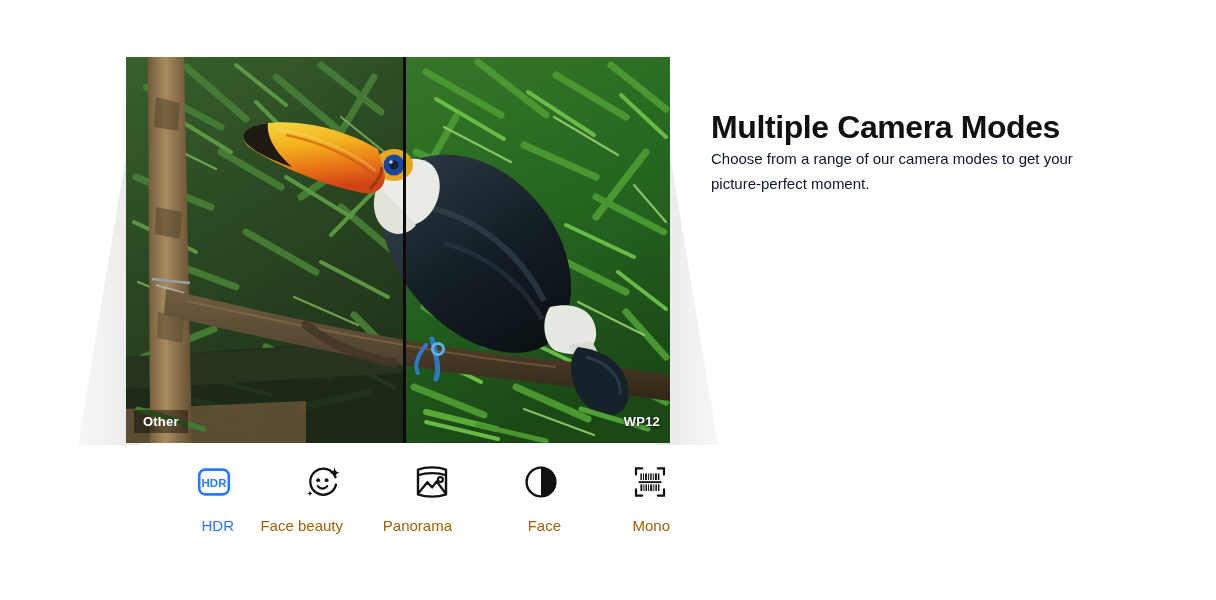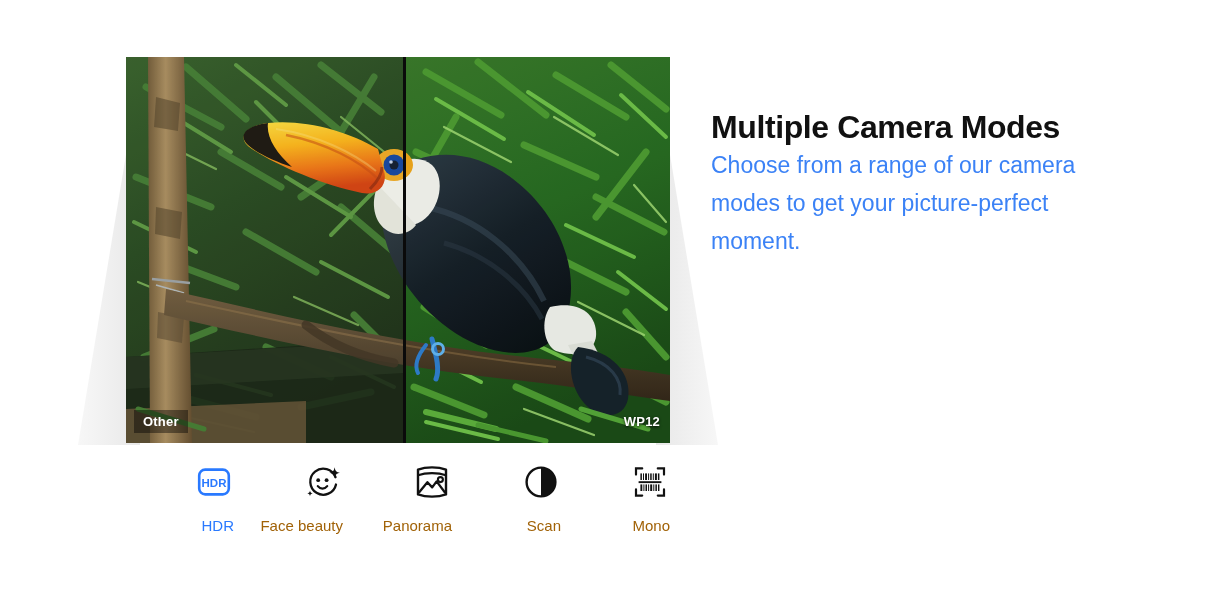--- a/index.html
+++ b/index.html
@@ -67,21 +67,21 @@
   .mode-item.is-active .mode-label { color:#2979ff; }
 
   
   .copy { position:absolute; left:711px; top:109px; width:400px; }
   .copy h1 {
     font-size:32px; font-weight:bold; color:#111111;
     letter-spacing:-0.4px; line-height:1.18; 
     white-space:nowrap;
   }
   .copy p {
-    font-size:23px; color:#3b82f6; line-height:1.65; font-weight:400;
+    font-size:15px; color:#0f172a; line-height:1.65; font-weight:400;
     max-width:365px;
   }
 </style>
 </head>
 <body>
 
 <div class="stage">
 
   <div class="media-module">
 
@@ -360,21 +360,21 @@
         <span class="mode-label">Panorama</span>
       </div>
 
       <div class="mode-item">
         <span class="mode-icon">
           <svg width="34" height="34" viewBox="0 0 34 34" aria-hidden="true">
             <circle cx="17" cy="17" r="14.4" fill="#fff" stroke="#111" stroke-width="2.4"></circle>
             <path d="M17 2.6 A14.4 14.4 0 0 1 17 31.4 Z" fill="#111"></path>
           </svg>
         </span>
-        <span class="mode-label">Scan</span>
+        <span class="mode-label">Face</span>
       </div>
 
       <div class="mode-item">
         <span class="mode-icon">
           <svg width="34" height="34" viewBox="0 0 34 34" aria-hidden="true">
             <g fill="none" stroke="#111" stroke-width="2.2" stroke-linecap="round">
               <path d="M3 9.6 L3 3.4 L9.2 3.4"></path>
               <path d="M24.8 3.4 L31 3.4 L31 9.6"></path>
               <path d="M31 24.4 L31 30.6 L24.8 30.6"></path>
               <path d="M9.2 30.6 L3 30.6 L3 24.4"></path>

